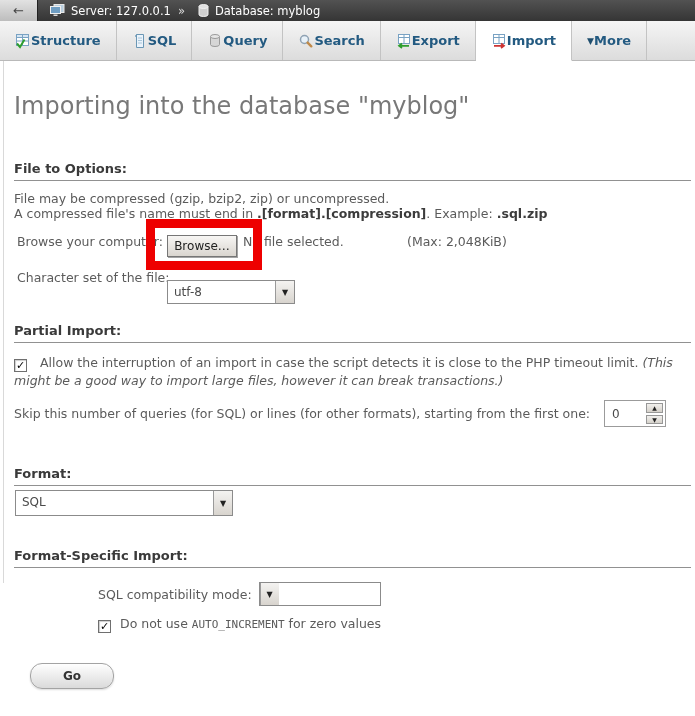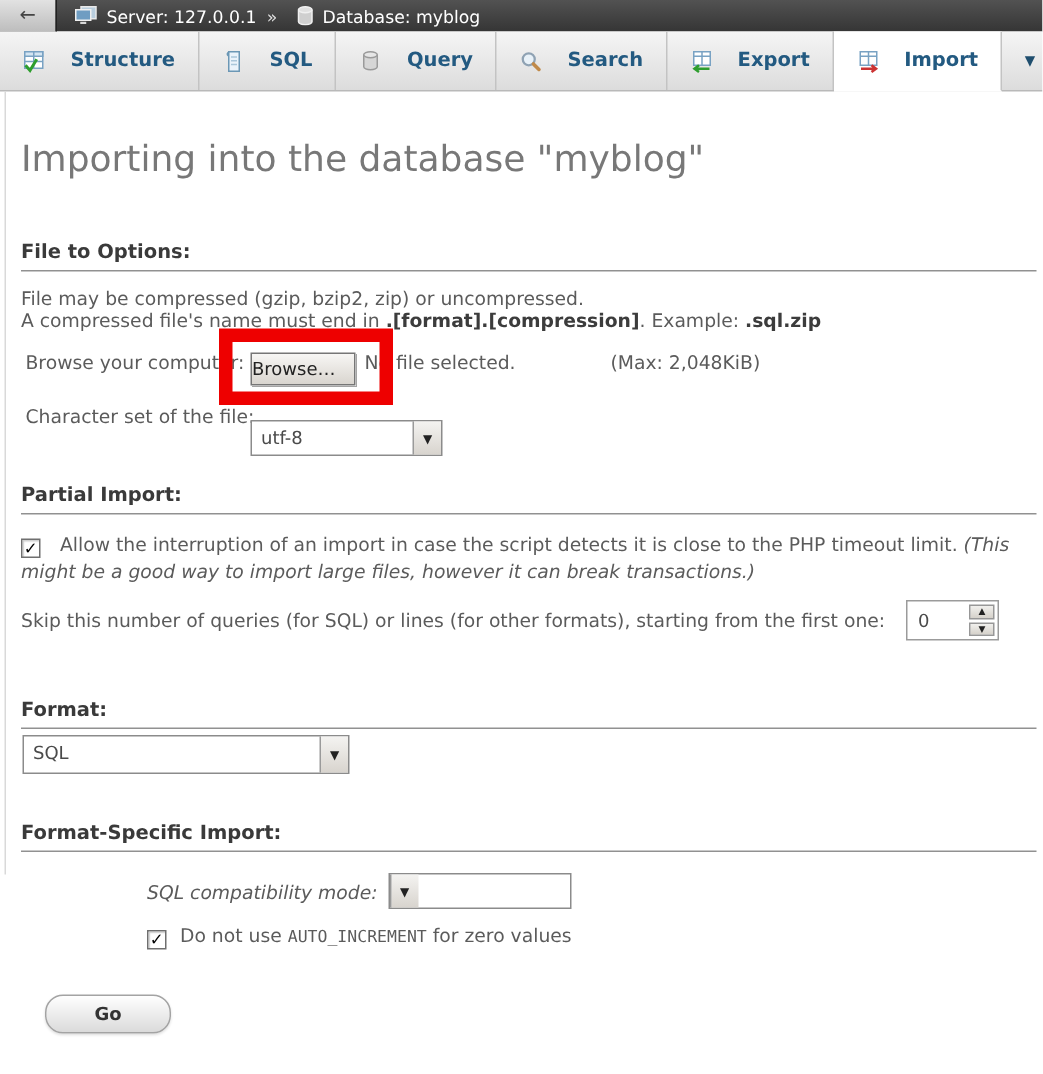--- a/index.html
+++ b/index.html
@@ -24,21 +24,21 @@
   }
   .crumb-icon { display:inline-flex; margin-left:6px; }
   .crumb-sep { color:#ddd; padding:0 1px; }
 
   
   .tabbar {
     height:40px; background:linear-gradient(#f5f5f5,#dcdcdc);
     border-bottom:1px solid #b9b9b9; display:flex; align-items:stretch;
   }
   .tab {
-    display:flex; align-items:center; gap:16px; padding:0 15px;
+    display:flex; align-items:center; gap:0; padding:0 15px;
     border-right:1px solid #c3c3c3; font-size:13px; font-weight:bold;
     color:#235a81; cursor:pointer; white-space:nowrap;
   }
   .tab.active { background:#fff; margin-bottom:-1px; border-bottom:1px solid #fff; }
   .tab .caret { font-size:9px; color:#1f4e6e; }
   .tab-filler { flex:1; }
 
   .left-line { position:absolute; left:3px; top:61px; width:1px; height:522px; background:#d9d9d9; }
 
   
@@ -59,21 +59,21 @@
   .note b { color:#3c3c3c; }
 
   
   .row-browse { position:relative; height:30px; margin-top:8px; }
   .abs { position:absolute; }
   .lbl-browse { left:17px; top:5px; }
   .browse-btn {
     left:167px; top:6px; width:70px; height:22px;
     background:linear-gradient(#f7f6f4,#d9d5cf);
     border:1px solid #767676; box-shadow:1px 1px 0 rgba(90,90,90,.55);
-    font-size:12px; color:#222; line-height:20px;
+    font-size:12px; color:#222; text-align:center; line-height:20px;
     cursor:pointer; z-index:2;
   }
   .no-file { left:243px; top:5px; }
   .max-size { left:407px; top:5px; }
   .red-box {
     left:146px; top:-10px; width:116px; height:51px;
     border:9px solid #ee0000; z-index:5; pointer-events:none;
   }
 
   
@@ -116,21 +116,21 @@
     border:1px solid #979797; display:flex; align-items:center;
     justify-content:center; font-size:6px; color:#222; cursor:pointer;
   }
 
   
   .format-row { margin:4px 0 0 15px; }
   .sel-format { width:218px; height:26px; }
 
   
   .compat-row { margin:14px 0 0 98px; display:flex; align-items:center; }
-  .compat-row .lbl { margin-right:7px;font-style:italic; }
+  .compat-row .lbl { margin-right:7px; }
   .sel-compat { width:122px; }
   .zero-row { margin:10px 0 0 98px; }
   .zero-row .checkbox { margin-right:9px; }
   code.mono { font-family:"DejaVu Sans Mono", "Liberation Mono", monospace; font-size:11px; color:#5b5b5b; }
 
   
   .go-row { margin:30px 0 0 30px; }
   .go-btn {
     display:inline-block; padding:5px 32px; border:1px solid #a3a3a3;
     border-radius:12px; background:linear-gradient(#fefefe,#dadada);

